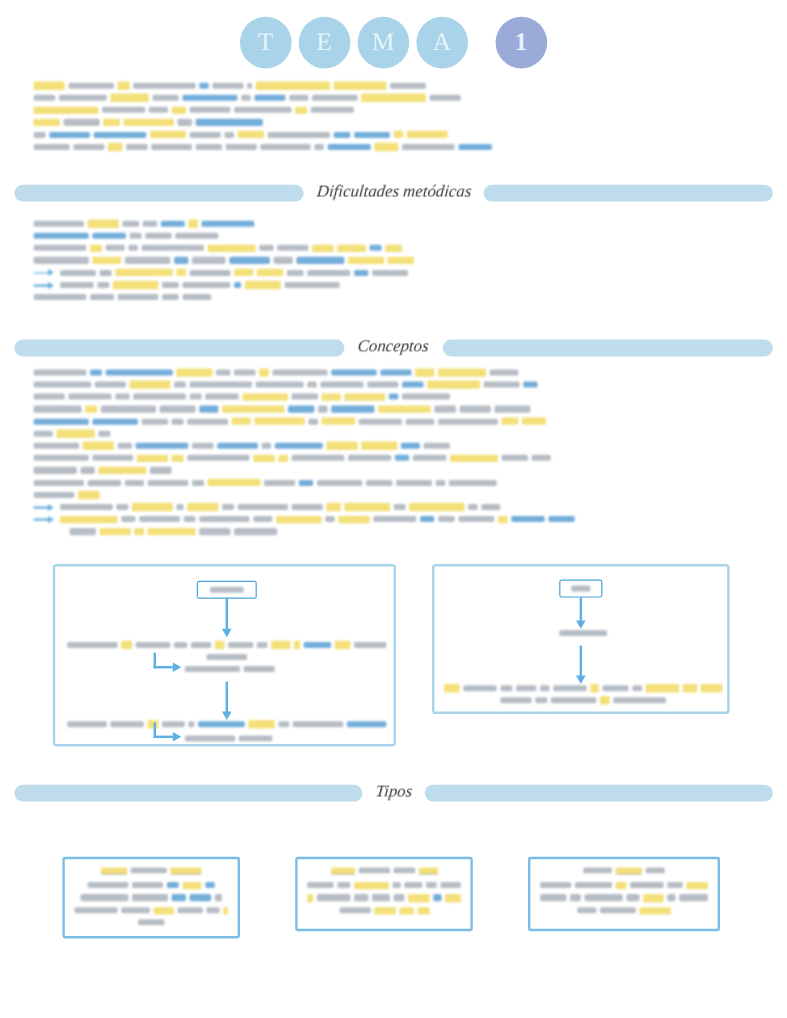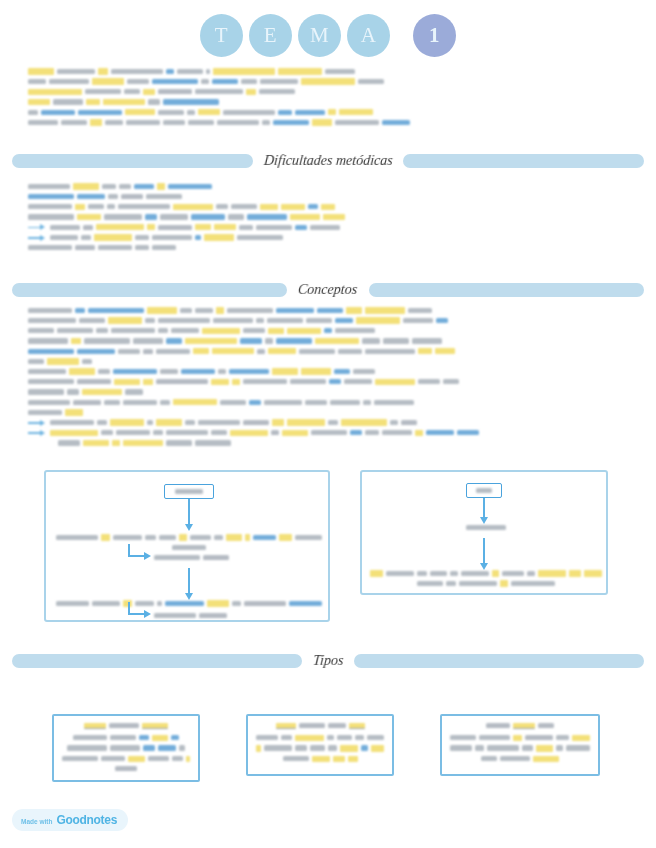--- a/index.html
+++ b/index.html
@@ -741,18 +741,14 @@
         <span class="w" style="width: 8px;"></span>
         <span class="w" style="width: 26px;"></span>
       </div>
       <div class="tipo-line">
         <span class="w" style="width: 16px;"></span>
         <span class="w" style="width: 30px;"></span>
         <span class="w hl" style="width: 26px;"></span>
       </div>
     </div>
 
-  <div id="goodnotes">
-    <span id="gn-made">Made with</span>
-    <span id="gn-brand">Goodnotes</span>
-  </div>
 
 </div>
 
 </body></html>

